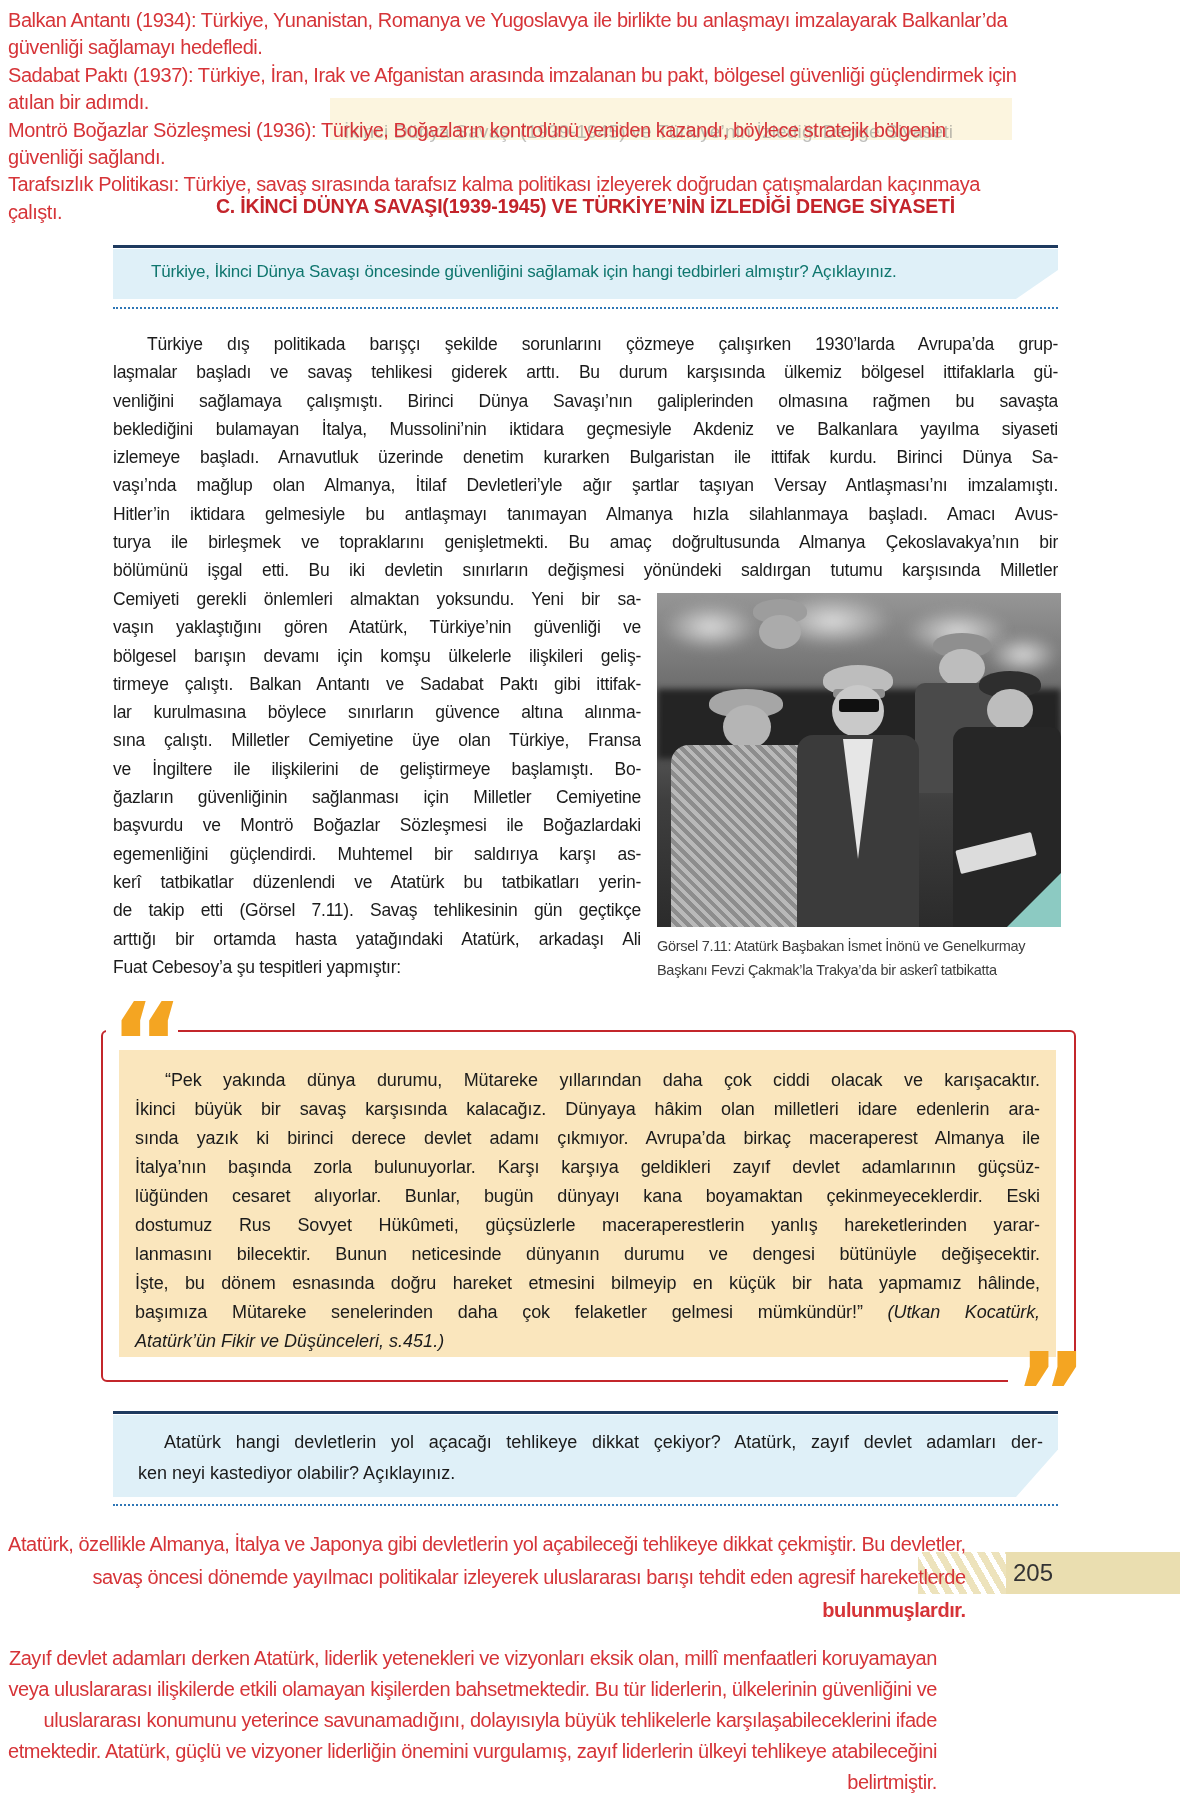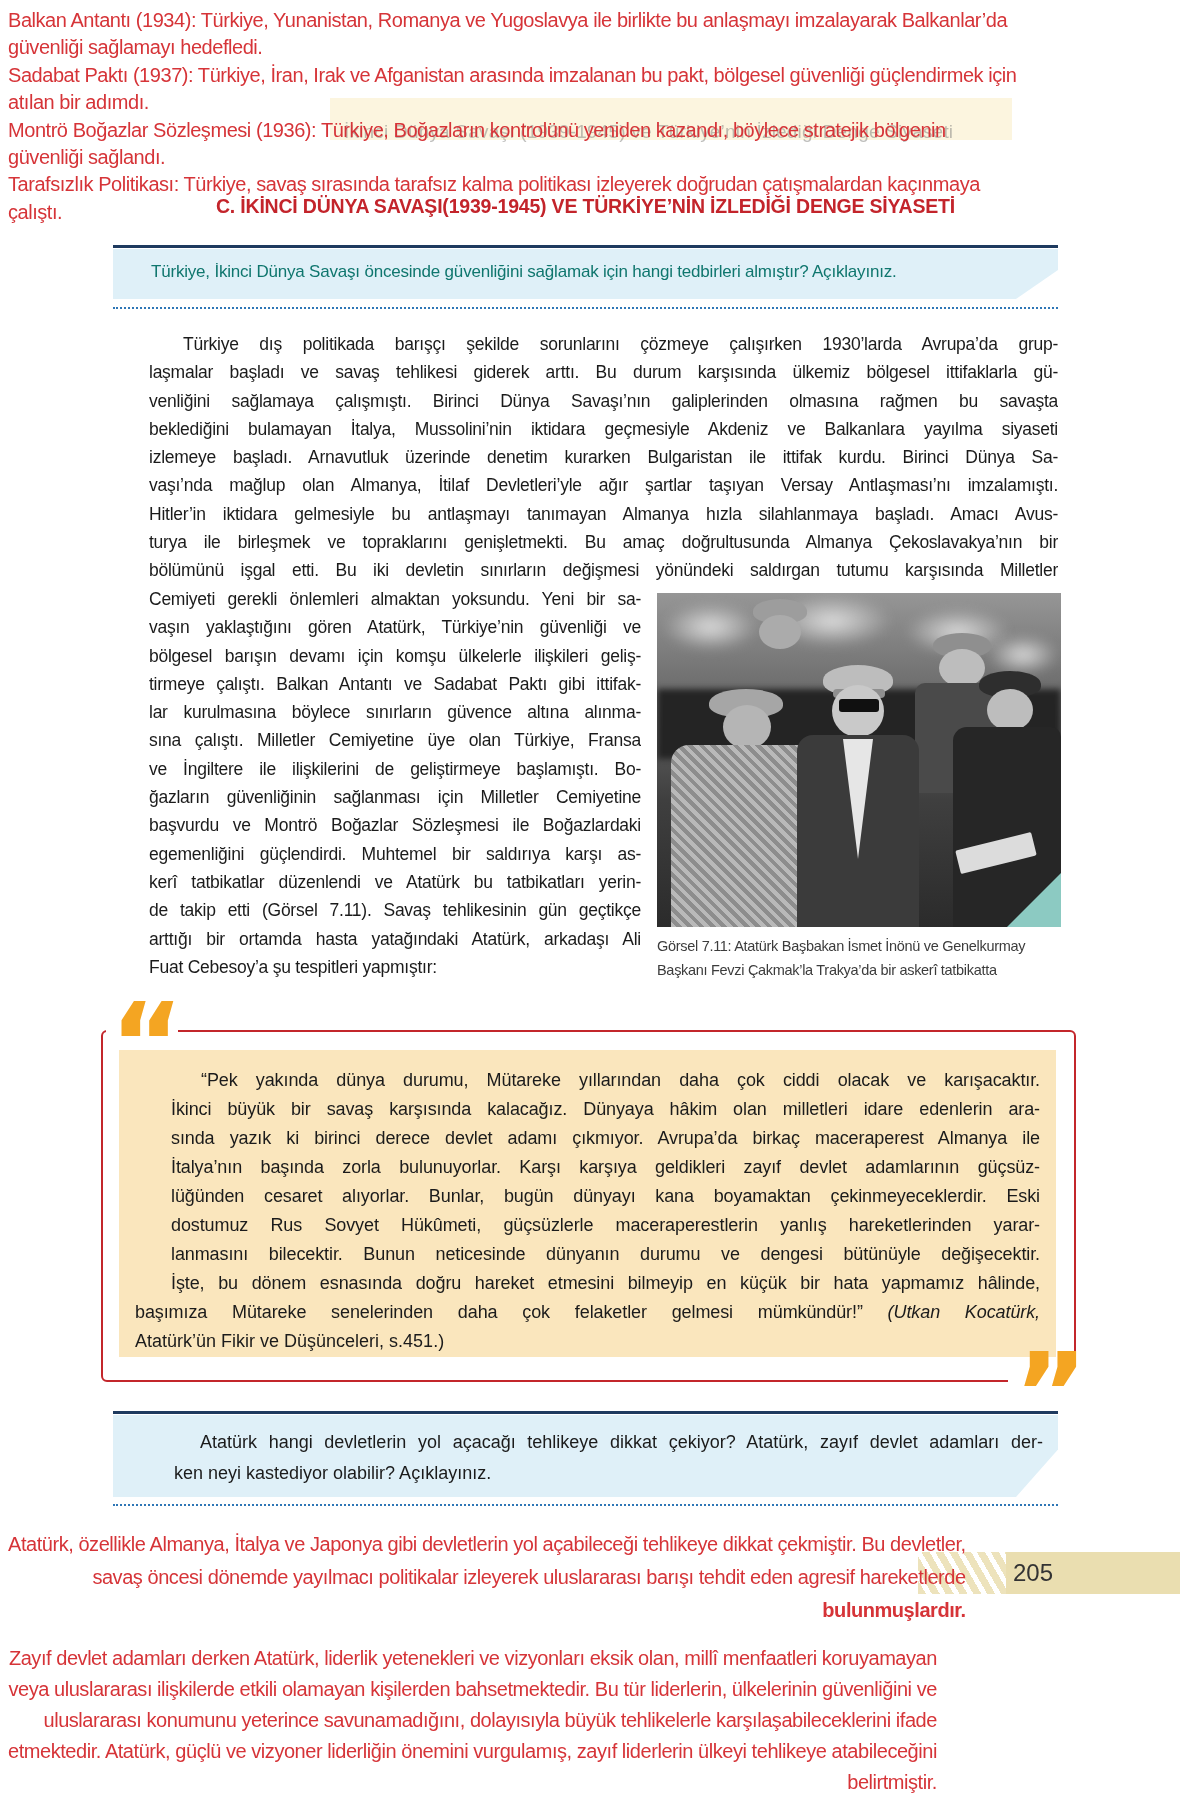--- a/index.html
+++ b/index.html
@@ -29,21 +29,21 @@
 
   .qbox{position:absolute;left:113px;width:945px;background:var(--box_blue);z-index:2;
         clip-path:polygon(0 0,100% 0,100% 42%,calc(100% - 42px) 100%,0 100%);}
   .qbox1{top:249px;height:50px;}
   .qbox1 .qtext{position:absolute;left:38px;top:13px;white-space:nowrap;font-size:17px;letter-spacing:-0.2px;color:#0f766e;}
   .qbox2{top:1415px;height:82px;}
   .q2lines{position:absolute;left:25px;top:12px;width:905px;--lh:31px;font-size:18px;color:#1f1f1f;}
 
   
   .jwrap{position:absolute;z-index:2;color:var(--body_ink);}
-  .jwrap .jl{text-align:justify;text-align-last:justify;height:var(--lh);line-height:var(--lh);overflow:hidden;margin-left:36px;}
+  .jwrap .jl{text-align:justify;text-align-last:justify;height:var(--lh);line-height:var(--lh);overflow:hidden;}
   .body-wide{left:113px;top:330px;width:945px;--lh:28.3px;font-size:17.5px;letter-spacing:-0.25px;}
   .body-wide .jl:first-child{text-indent:34px;}
   .body-narrow{left:113px;top:585px;width:528px;--lh:28.3px;font-size:17.5px;letter-spacing:-0.25px;}
   .body-narrow .jl:last-child{text-align-last:left;}
   .q2lines .jl:first-child{text-indent:26px;}
   .q2lines .jl:last-child{text-align-last:left;}
 
   
   .photo{position:absolute;left:657px;top:593px;width:404px;height:334px;overflow:hidden;z-index:2;
          background:linear-gradient(180deg,#969696 0%,#6b6b6b 30%,#3f3f3f 62%,#2b2b2b 100%);}
@@ -68,21 +68,21 @@
   .quote-bg{position:absolute;left:119px;top:1050px;width:937px;height:307px;background:var(--quote_bg);z-index:3;}
   .qmark-patch{position:absolute;background:#ffffff;z-index:4;}
   .qmark{position:absolute;z-index:5;color:var(--gold);font-family:"DejaVu Sans",sans-serif;
          font-size:112px;line-height:1;font-weight:bold;}
   .quote-lines{left:135px;top:1066px;width:905px;--lh:29px;font-size:18px;letter-spacing:-0.1px;z-index:4;}
   .quote-lines .jl:first-child{text-indent:30px;}
   .qline9{position:absolute;left:135px;top:1298px;width:905px;z-index:4;font-size:18px;letter-spacing:-0.1px;
           color:var(--body_ink);text-align:justify;text-align-last:justify;height:29px;line-height:29px;overflow:hidden;}
   .qline9 .cite{font-style:italic;}
   .qline10{position:absolute;left:135px;top:1327px;width:905px;z-index:4;font-size:18px;color:var(--body_ink);
-           line-height:29px;}
+           font-style:italic;line-height:29px;}
 
   
   .band-stripes{position:absolute;left:918px;top:1552px;width:90px;height:42px;z-index:2;
      background:repeating-linear-gradient(60deg,var(--band_tan) 0 7px,#ffffff 7px 12px);opacity:.85;}
   .band-solid{position:absolute;left:1006px;top:1552px;width:174px;height:42px;background:var(--band_tan);z-index:2;}
   .pagenum{position:absolute;left:1013px;top:1559px;z-index:3;font-size:24px;color:#333;}
 </style>
 </head>
 <body>
 

